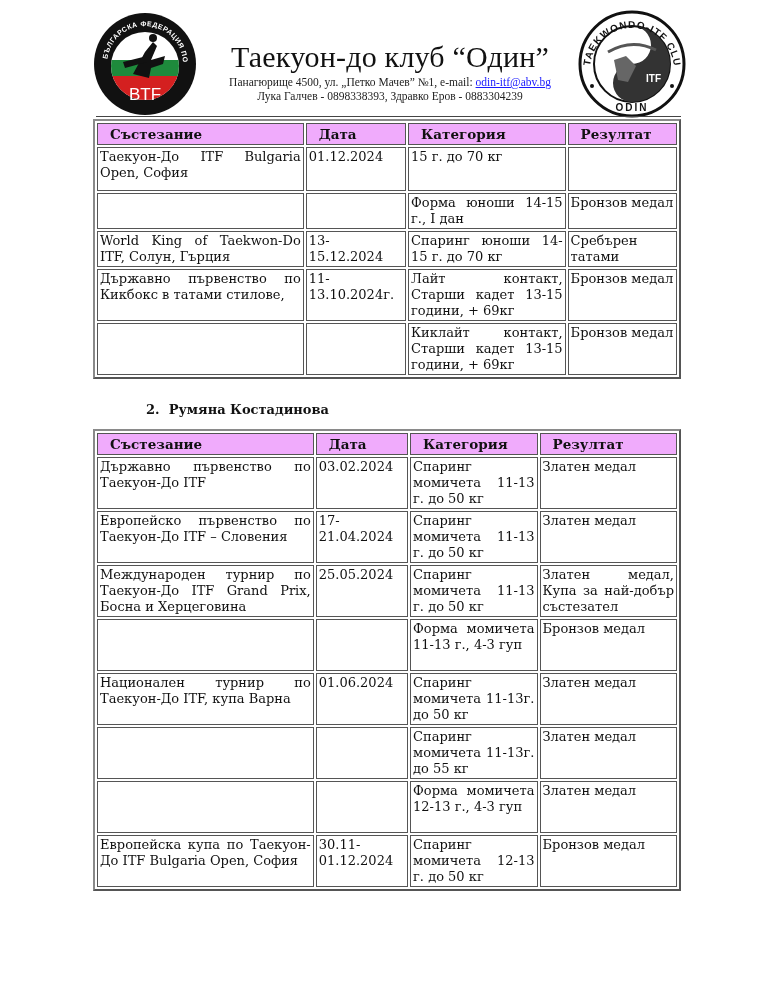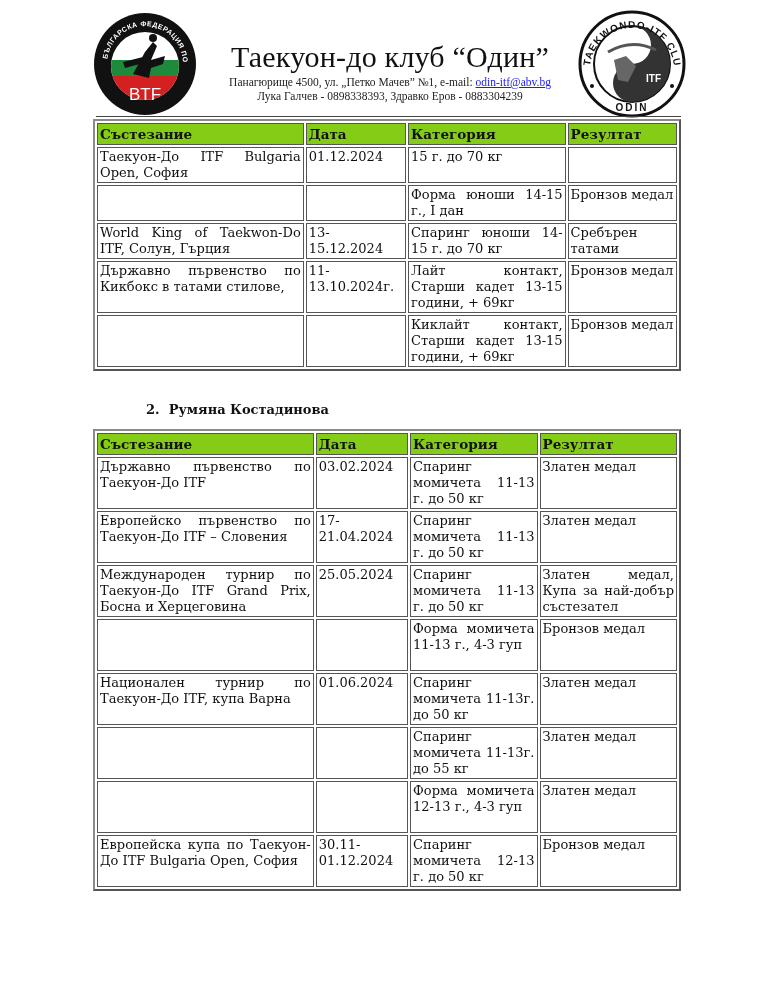--- a/index.html
+++ b/index.html
@@ -9,21 +9,21 @@
   #logo-odin { left:578px; top:10px; width:108px; height:108px; }
   .header-title { position:absolute; left:205px; width:370px; top:40px; text-align:center; font-family:"Liberation Serif", serif; font-size:30px; color:#111; letter-spacing:0.2px; }
   .header-line { position:absolute; left:205px; width:370px; text-align:center; font-family:"Liberation Serif", serif; font-size:11.5px; color:#222; }
   #addr { top:76px; }
   #phones { top:90px; }
   .link { color:#1a1aff; text-decoration:underline; cursor:pointer;text-align:right; }
   .rule { position:absolute; left:96px; width:585px; top:116px; height:1px; background:#444; }
 
   table.res { position:absolute; left:93px; border-collapse:separate; border-spacing:2px; border:2px solid #8a8a8a; border-right-color:#555; border-bottom-color:#555; background:#fff; font-family:"DejaVu Serif", serif; font-size:13px; line-height:16px; }
   table.res th, table.res td { border:1px solid #555; padding:1px 2px; vertical-align:top; text-align:justify; }
-  table.res th { background:#84cc16; font-weight:bold; text-align:left; font-size:13.5px; padding:2px 2px; }
+  table.res th { background:#f0abfc; font-weight:bold; text-align:left; font-size:13.5px; padding:2px 12px; }
   td.mid { vertical-align:middle; }
   #table1 { top:119px; width:588px; }
   #table2 { top:429px; width:588px; }
   .section-title { position:absolute; left:118px; top:402px; font-family:"DejaVu Serif", serif; font-weight:bold; font-size:13px;margin-left:28px; }
 </style>
 </head>
 <body>
 
 <svg id="logo-btf" class="logo" viewBox="0 0 104 104">
   <defs>
@@ -78,21 +78,21 @@
     </colgroup>
   <thead>
     <tr>
       <th>Състезание</th>
       <th>Дата</th>
       <th>Категория</th>
       <th>Резултат</th>
     </tr>
   </thead>
   <tbody>
-    <tr style="height:36px">
+    <tr style="height:44px">
       <td>Таекуон-До ITF Bulgaria Open, София</td>
       <td>01.12.2024</td>
       <td>15 г. до 70 кг</td>
       <td></td>
     </tr>
     <tr style="height:36px">
       <td></td>
       <td></td>
       <td>Форма юноши 14-15 г., I дан</td>
       <td>Бронзов медал</td>

